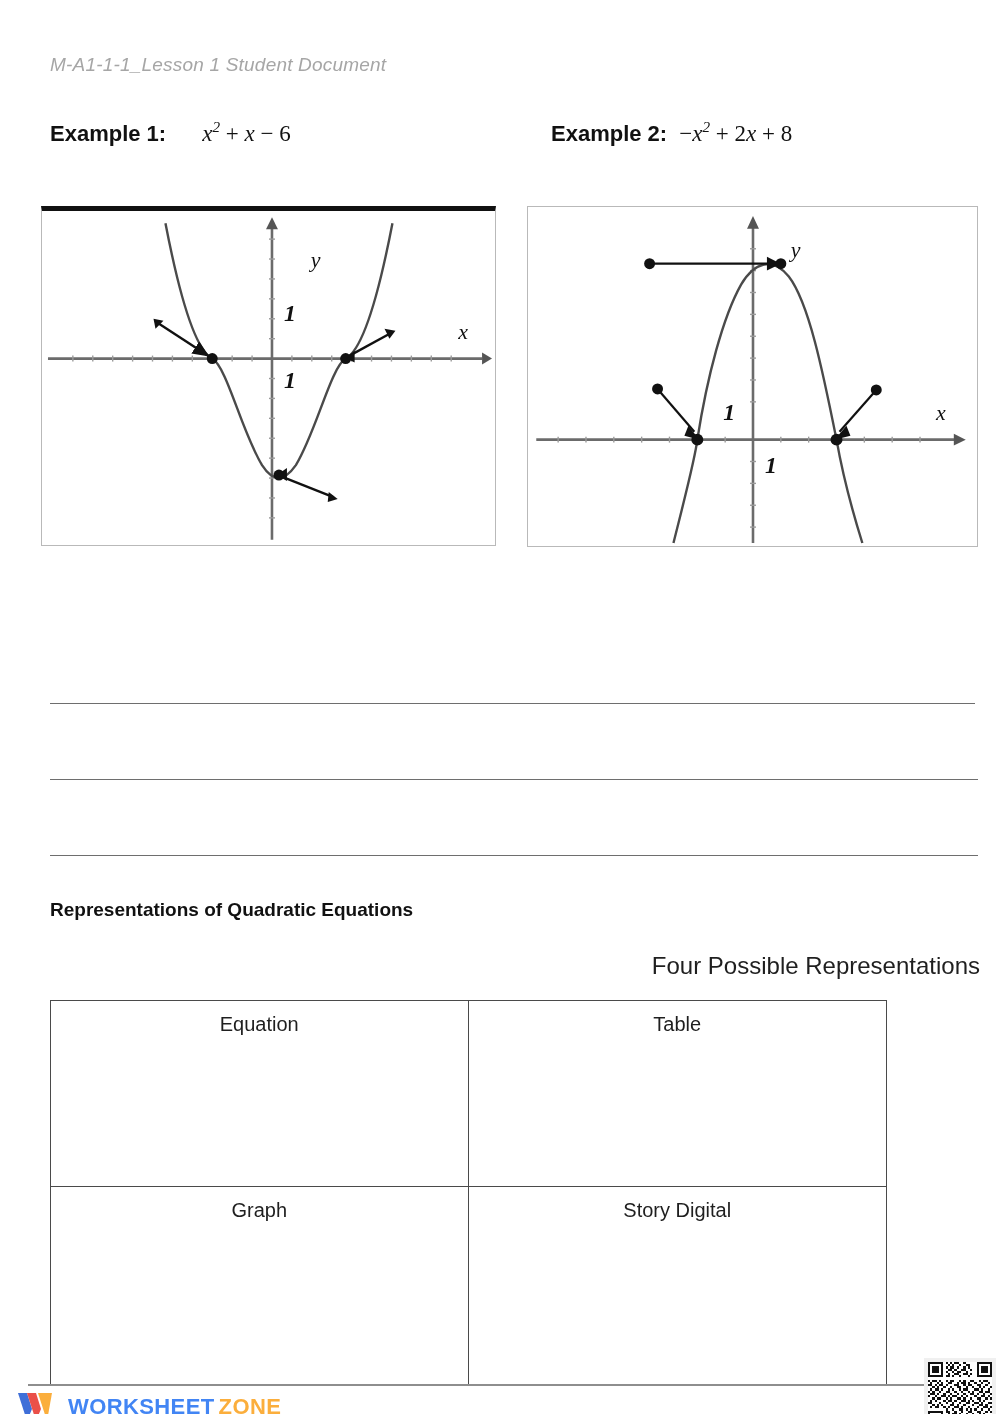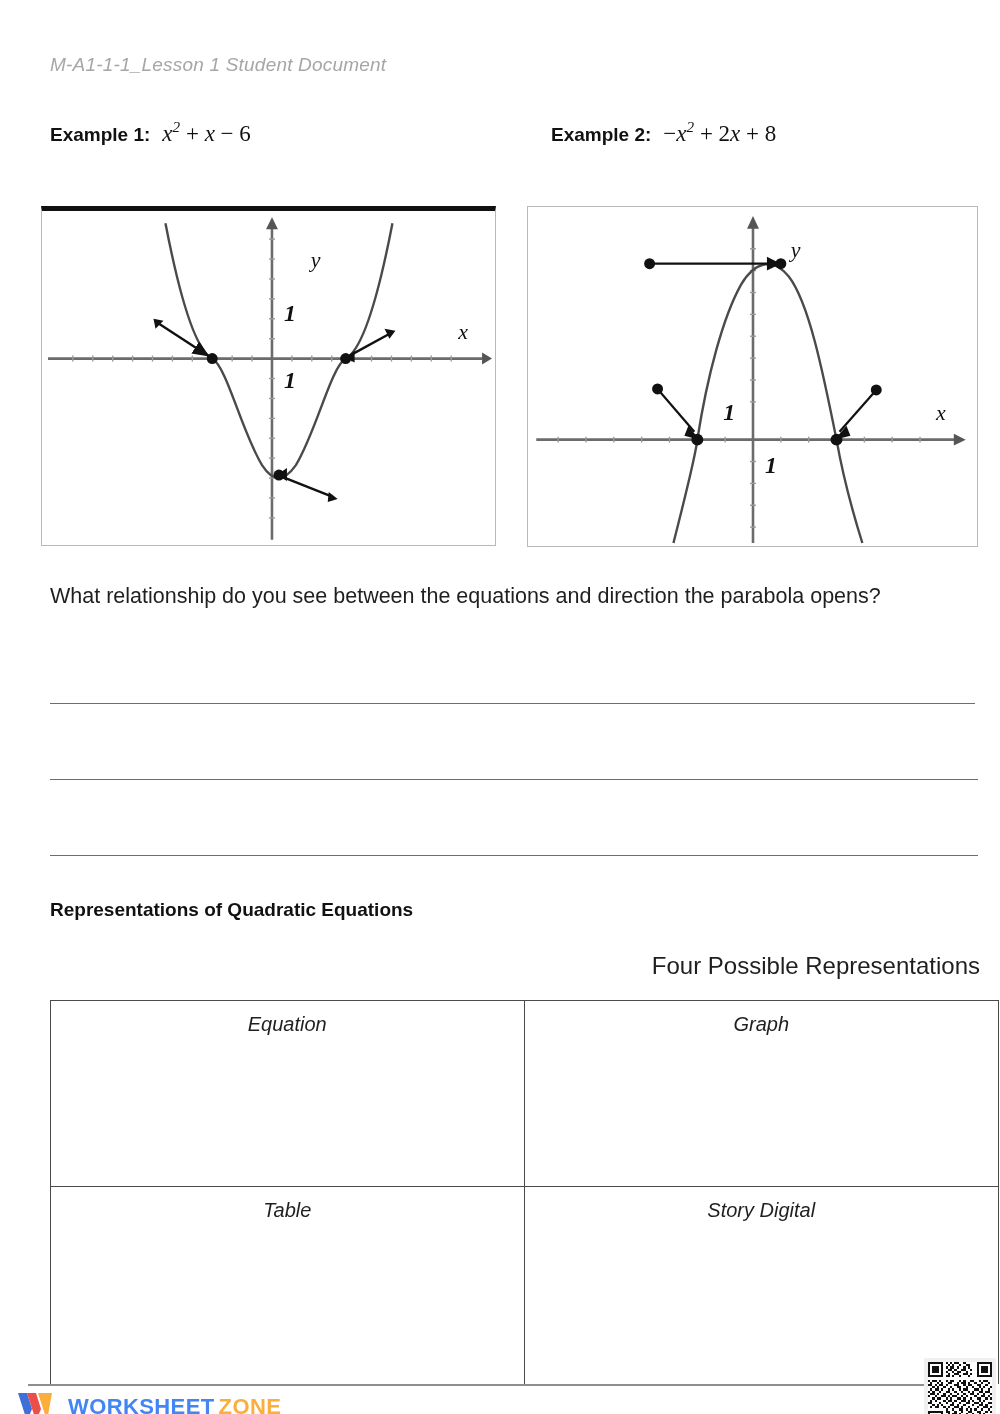--- a/index.html
+++ b/index.html
@@ -42,31 +42,31 @@
   }
   .example {
     position: absolute;
     display: flex;
     align-items: baseline;
     white-space: nowrap;
   }
   .example-1 { left: 50px; }
   .example-2 { left: 551px; }
   .example-label {
-    font-size: 19px;
+    font-size: 22px;
     font-weight: bold;
     color: #111;
   }
   .example-eq {
     font-family: "Liberation Serif", serif;
     font-size: 23px;
     font-style: italic;
     color: #111;
   }
-  .example-1 .example-eq { margin-left: 12px; }
+  .example-1 .example-eq { margin-left: 36px; }
   .example-2 .example-eq { margin-left: 12px; }
   .example-eq .op { font-style: normal; }
   .example-eq .num { font-style: normal; }
   .example-eq sup {
     font-size: 0.66em;
     vertical-align: super;
     font-style: italic;
   }
 
   
@@ -132,28 +132,27 @@
     text-align: right;
     font-size: 24px;
     color: #1f1f1f;
   }
 
   
   .rep-table {
     position: absolute;
     left: 50px;
     top: 1000px;
-    width: 949px;
+    width: 837px;
     height: 400px;
     border: 1.5px solid #4a4a4a;
     box-sizing: border-box;
     display: grid;
     grid-template-columns: 1fr 1fr;
     grid-template-rows: 186px 1fr;
-    font-style: italic;
   }
   .rep-cell {
     box-sizing: border-box;
     padding-top: 12px;
     text-align: center;
     font-size: 20px;
     color: #1f1f1f;
     border-right: 1.5px solid #4a4a4a;
     border-bottom: 1.5px solid #4a4a4a;
   }
@@ -388,33 +387,32 @@
         <circle cx="310" cy="234" r="6" fill="#111"></circle>
       </g>
 
       <text x="196" y="214" font-family="Liberation Serif, serif" font-size="24" font-style="italic" font-weight="bold" fill="#111">1</text>
       <text x="238" y="268" font-family="Liberation Serif, serif" font-size="24" font-style="italic" font-weight="bold" fill="#111">1</text>
       <text x="264" y="50" font-family="Liberation Serif, serif" font-size="22" font-style="italic" fill="#111">y</text>
       <text x="410" y="214" font-family="Liberation Serif, serif" font-size="22" font-style="italic" fill="#111">x</text>
     </svg>
   </div>
 
-  <div class="question">What relationship do you see between the equations and direction the parabola opens?</div>
 
   <div class="answer-line" id="answer-line-1"></div>
   <div class="answer-line" id="answer-line-2"></div>
   <div class="answer-line" id="answer-line-3"></div>
 
   <div class="section-heading">Representations of Quadratic Equations</div>
   <div class="section-subtitle">Four Possible Representations</div>
 
   <div class="rep-table">
     <div class="rep-cell">Equation</div>
+    <div class="rep-cell">Table</div>
     <div class="rep-cell">Graph</div>
-    <div class="rep-cell">Table</div>
     <div class="rep-cell">Story Digital</div>
   </div>
 
   <div class="footer">
     <div class="footer-rule"></div>
 
     <div class="brand">
       <svg class="brand-mark" viewBox="0 0 44 32" xmlns="http://www.w3.org/2000/svg">
         <path d="M2,2 L11,30 L16,18 L11,2 z" fill="#3f6fd8"></path>
         <path d="M11,2 L20,30 L25,18 L20,2 z" fill="#e8413a" opacity="0.92"></path>

